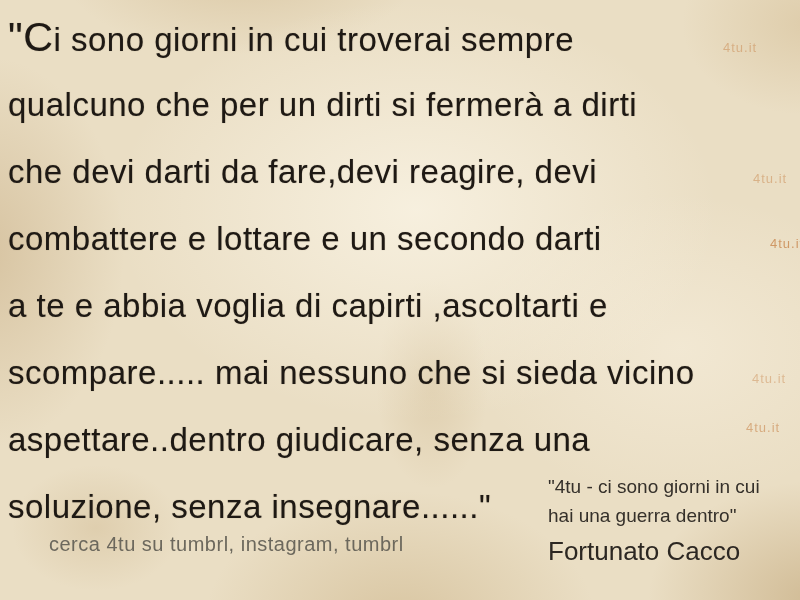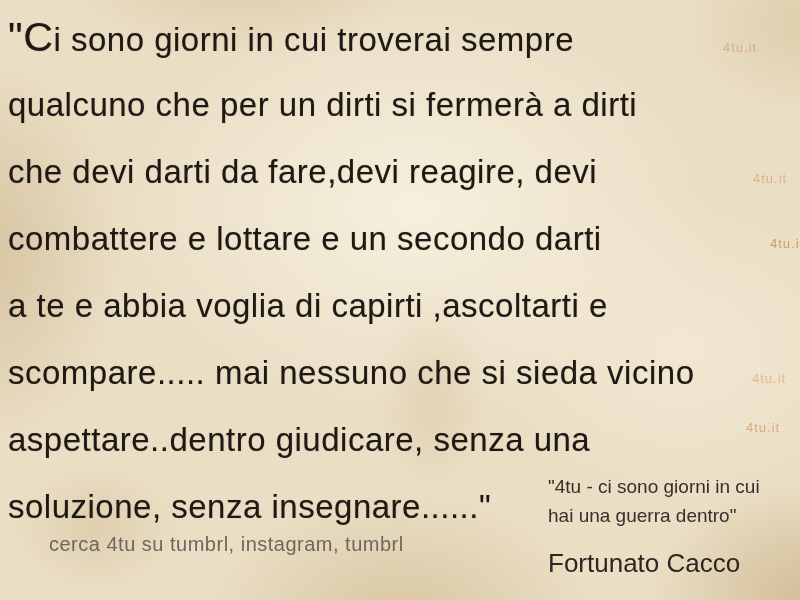--- a/index.html
+++ b/index.html
@@ -77,21 +77,21 @@
     left: 548px;
     top: 472px;
     color: #35302a;
   }
   .attr-line {
     font-size: 19px;
     line-height: 29px;
     white-space: nowrap;
   }
   .attr-author {
-    margin-top: 17px;
+    margin-top: 5px;
     font-size: 26px;
     line-height: 32px;
     white-space: nowrap;
     color: #2c2722;
   }
 </style>
 </head>
 <body>
 
 <div class="canvas">

